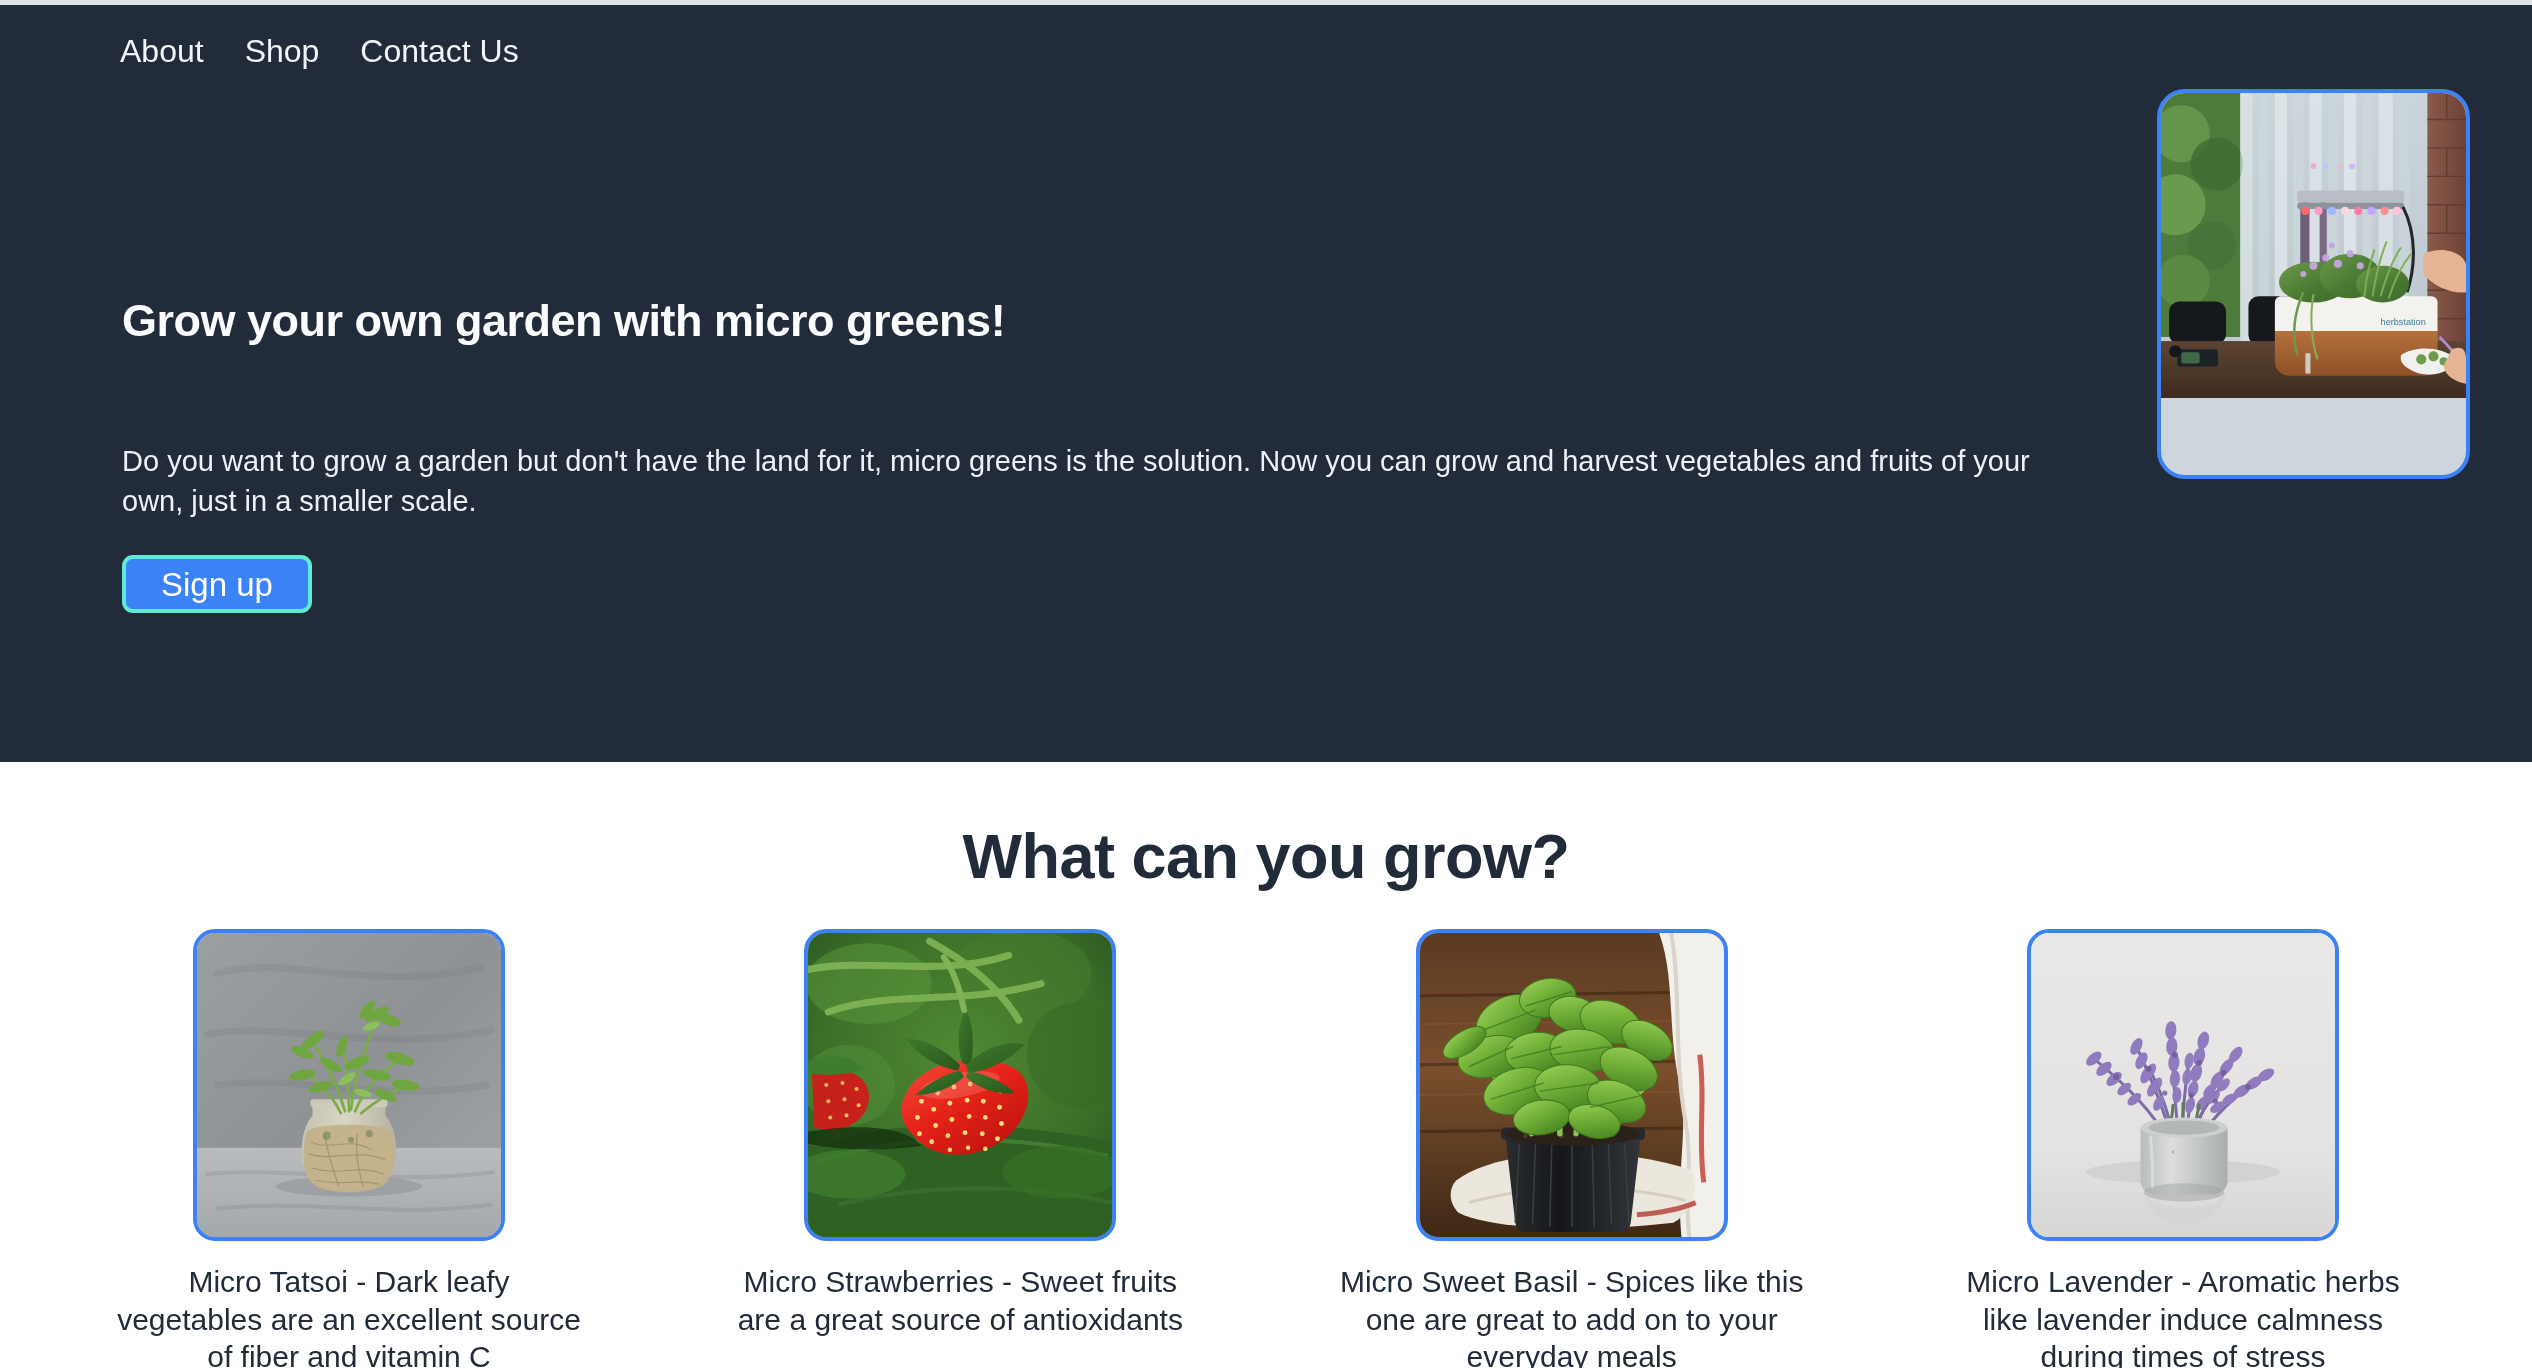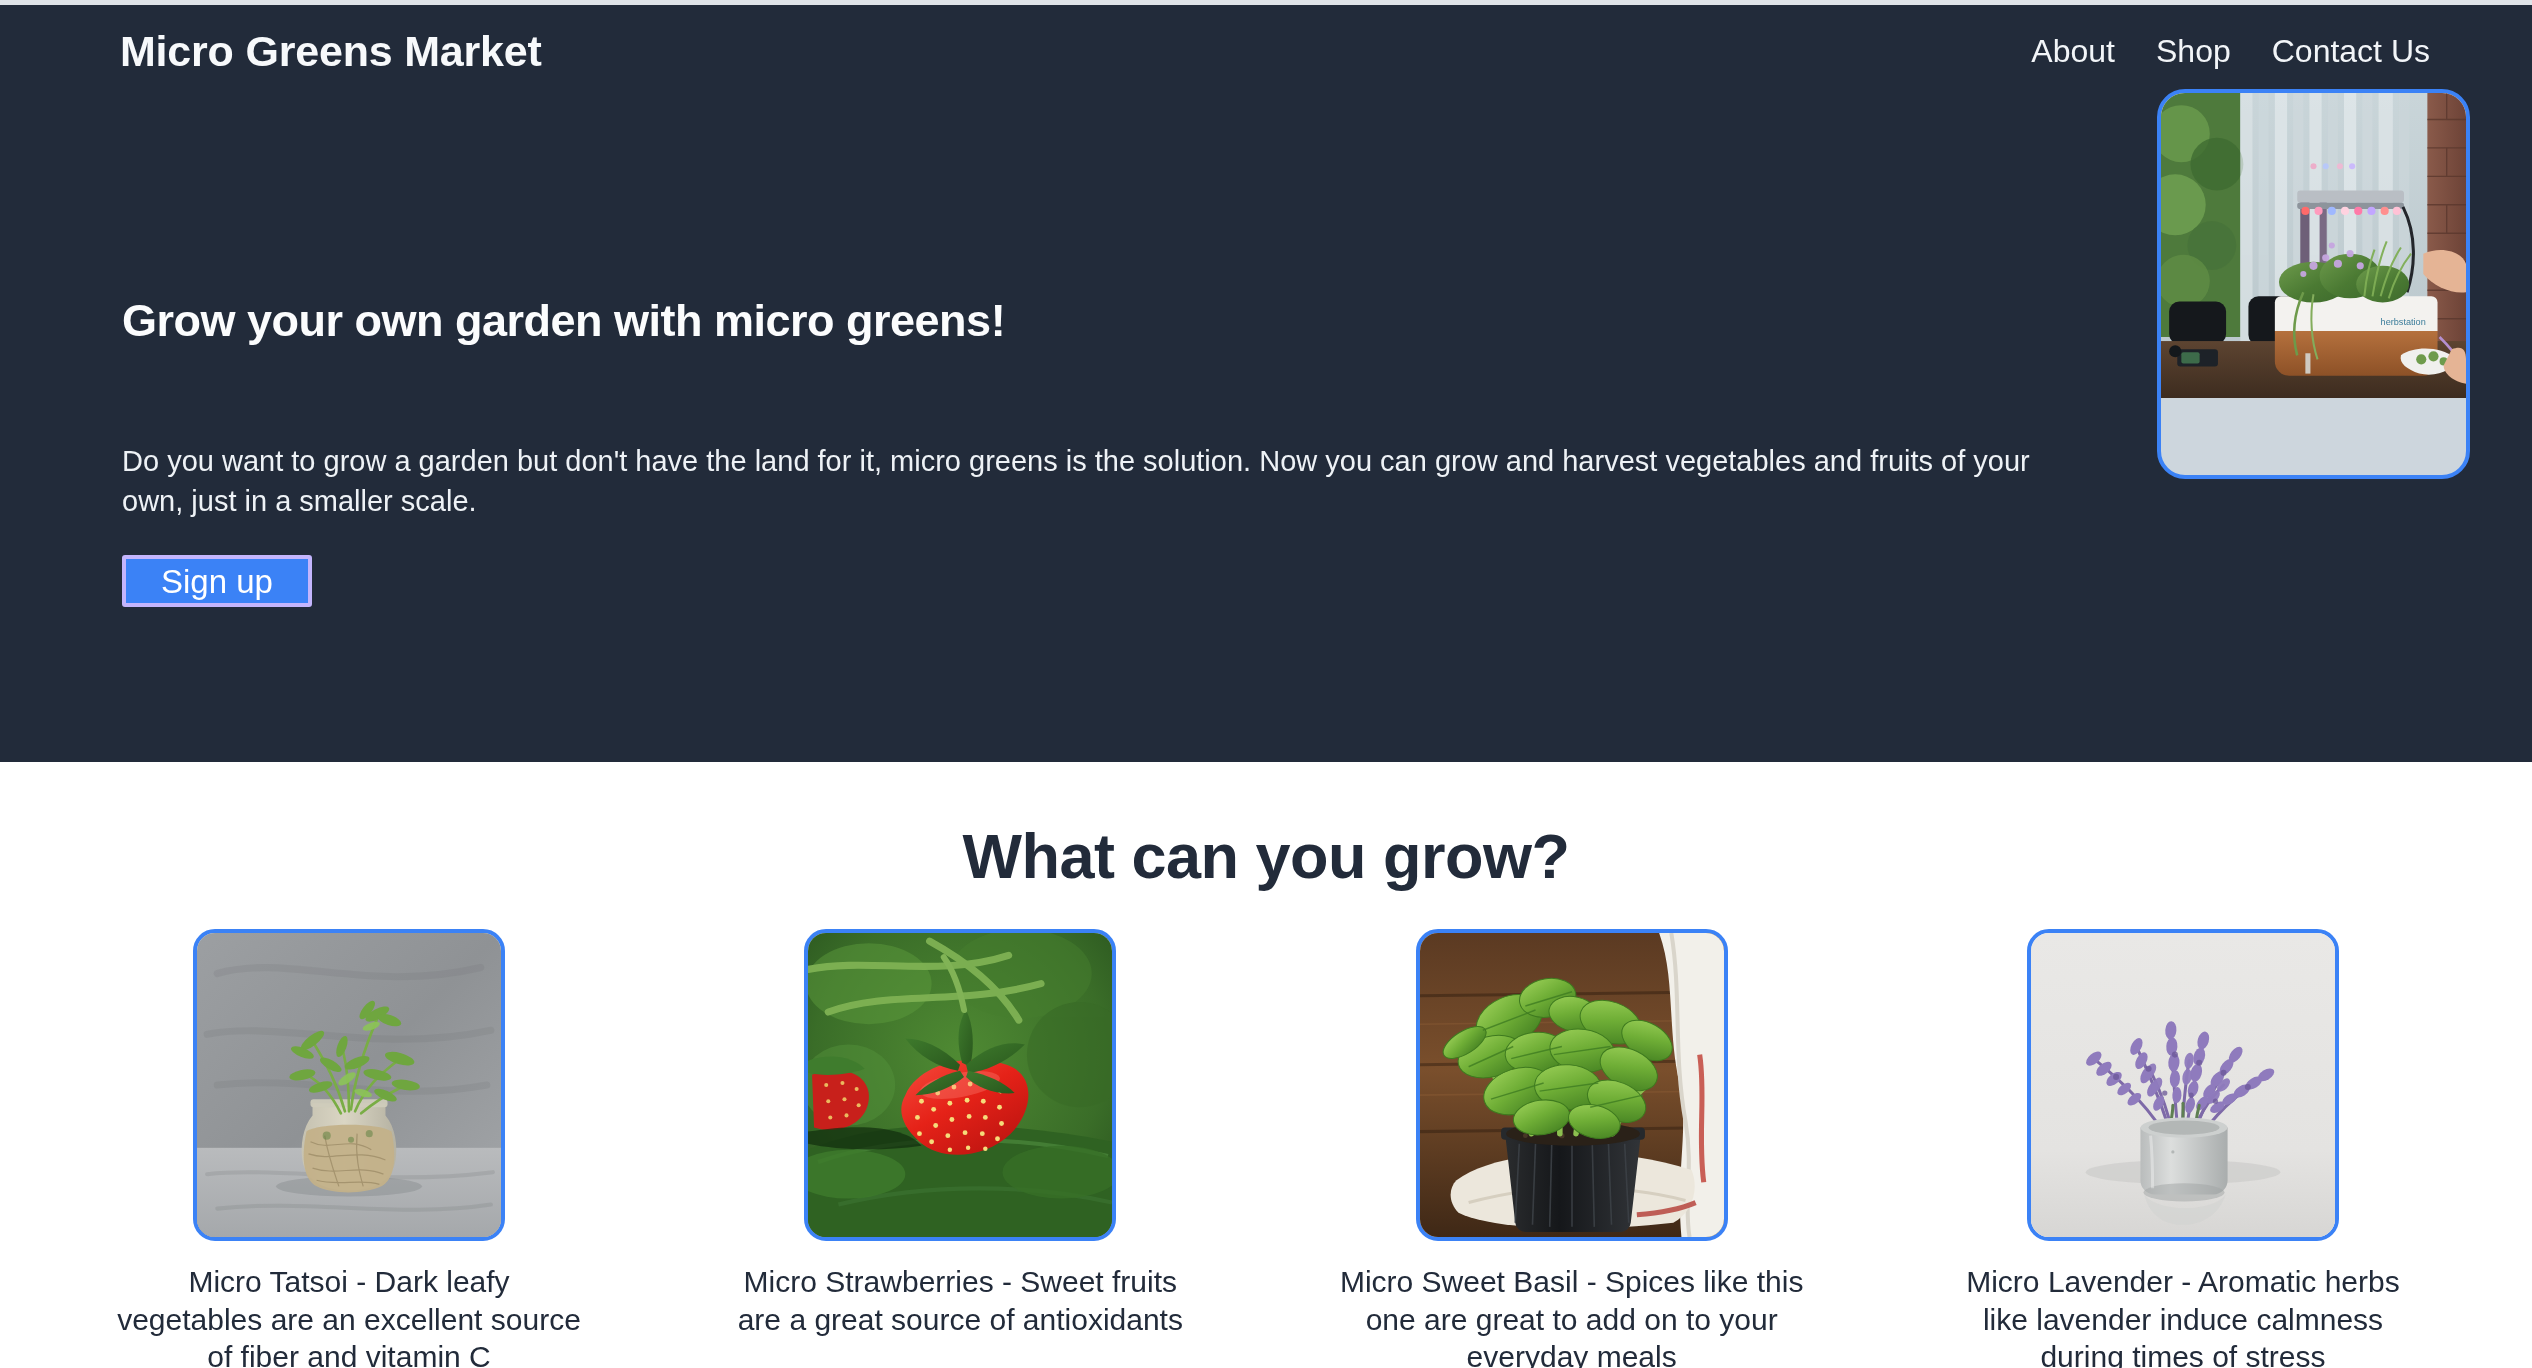--- a/index.html
+++ b/index.html
@@ -105,25 +105,25 @@
     line-height: 1.36;
     color: #eef2f6;
     font-weight: 400;
   }
   .signup-btn {
     display: inline-flex;
     align-items: center;
     justify-content: center;
     margin-top: 34px;
     padding: 0 30px;
-    height: 52px;
+    height: 58px;
     min-width: 190px;
     background: #3b82f6;
-    border: 4px solid #c4b5fd;
-    border-radius: 3px;
+    border: 4px solid #5eead4;
+    border-radius: 11px;
     color: #ffffff;
     font-size: 33px;
     font-family: "Liberation Sans", sans-serif;
     line-height: 1;
     cursor: pointer;
   }
 
   .hero-media {
     position: absolute;
     top: 84px;
@@ -188,21 +188,20 @@
 </head>
 <body>
 
 <div class="page">
 
   <div class="browser-edge"></div>
 
   <header class="hero">
 
     <nav class="navbar">
-      <div class="brand">Micro Greens Market</div>
       <div class="nav-links">
         <a class="nav-link" href="#">About</a>
         <a class="nav-link" href="#">Shop</a>
         <a class="nav-link" href="#">Contact Us</a>
       </div>
     </nav>
 
     <div class="hero-inner">
       <div class="hero-copy">
         <h1 class="hero-title">Grow your own garden with micro greens!</h1>

